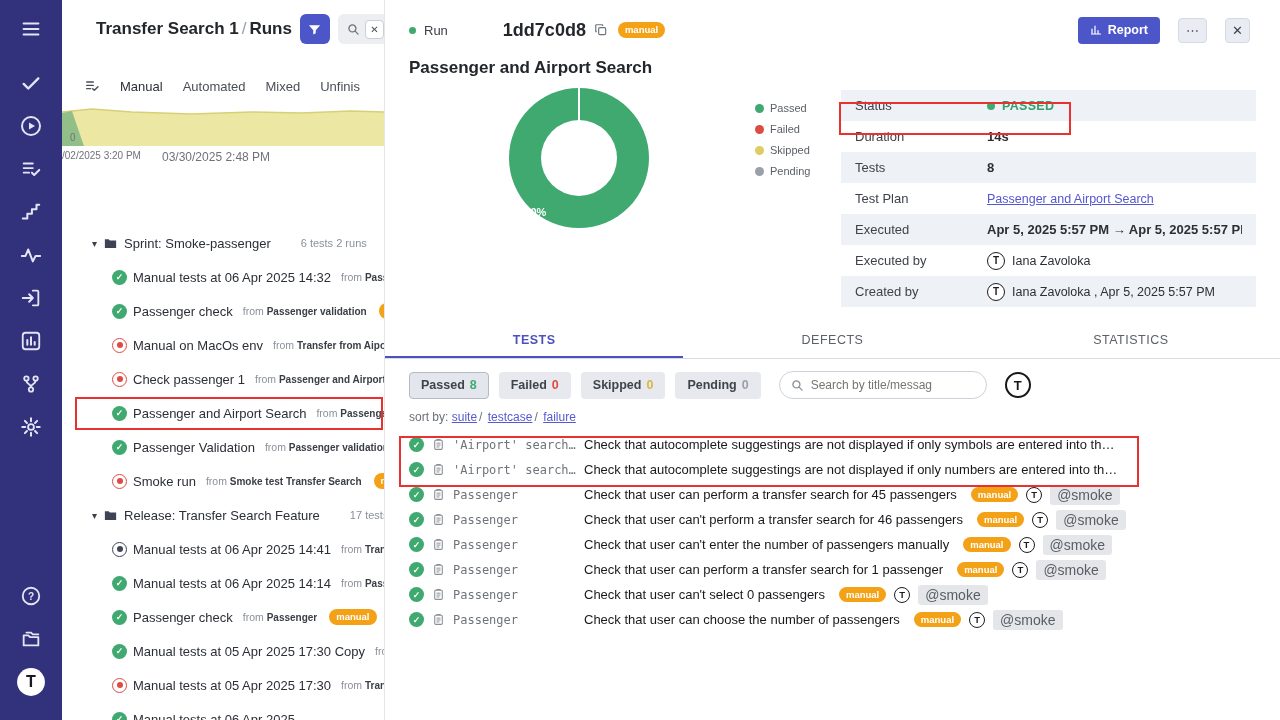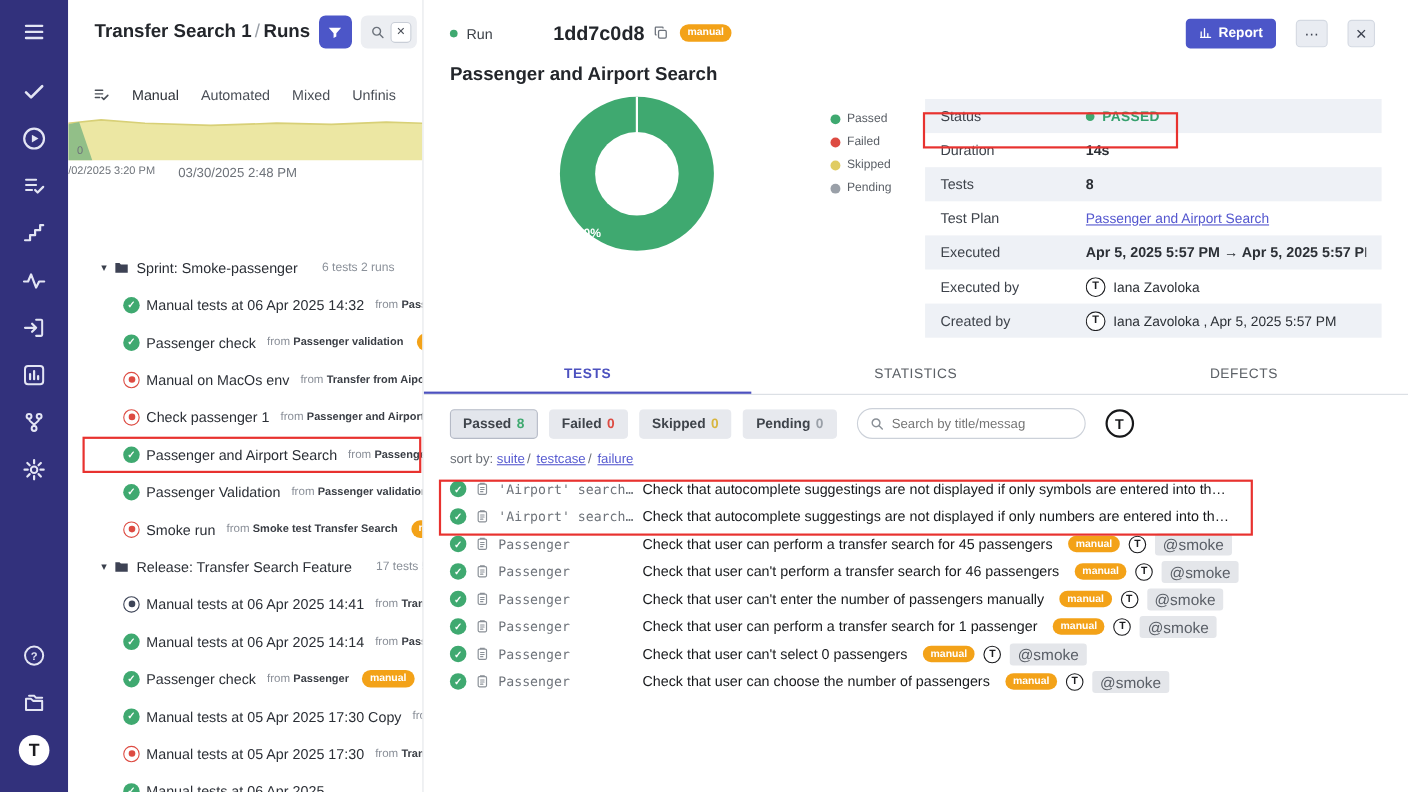--- a/index.html
+++ b/index.html
@@ -11,21 +11,21 @@
   .rail { width:62px; flex:none; background:#32317c; display:flex; flex-direction:column;
     align-items:center; padding:12px 0; color:#e3e5f4; }
   .rail-btn { width:34px; height:34px; margin-bottom:9px; display:flex; align-items:center;
     justify-content:center; color:#e3e5f4; cursor:pointer; flex:none; }
   .rail-btn:first-child { margin-bottom:20px; }
   .rail-spacer { flex:1; }
 
   
   .panel { width:323px; flex:none; border-right:1px solid #e3e6ea; display:flex;
     flex-direction:column; overflow:hidden; position:relative; background:#fff; }
-  .panel-header { display:flex; align-items:center; padding:14px 6px 8px 24px; gap:8px; }
+  .panel-header { display:flex; align-items:center; padding:14px 6px 8px 34px; gap:8px; }
   .panel-title { font-size:17px; font-weight:bold; color:#23262b; white-space:nowrap; flex:1; }
   .panel-title .sep { color:#9aa0a8; font-weight:normal; padding:0 3px; }
   .filter-btn { width:30px; height:30px; flex:none; background:#4c56c8; border:none; border-radius:6px;
     display:flex; align-items:center; justify-content:center; cursor:pointer; }
   .search-mini { height:30px; flex:none; background:#eceef2; border-radius:6px; display:flex;
     align-items:center; gap:5px; padding:0 5px 0 9px; }
   .search-x { width:19px; height:19px; background:#fff; border:1px solid #c9ced7; border-radius:4px;
     font-size:10px; color:#4a4f58; display:flex; align-items:center; justify-content:center; cursor:pointer; }
 
   .panel-tabs { display:flex; align-items:center; gap:20px; margin-top:26px; padding-left:22px;
@@ -38,21 +38,21 @@
   .mini-chart .y0 { position:absolute; left:8px; top:32px; font-size:10px; color:#6e737a; }
   .mini-chart .xl1 { position:absolute; left:0px; top:50px; font-size:10px; color:#6e737a; }
   .mini-chart .xl2 { position:absolute; left:100px; top:50px; font-size:12px; color:#6e737a; }
 
   .tree { flex:1; margin-top:60px; overflow:hidden; }
   .tree-item { height:34px; display:flex; align-items:center; gap:6px; white-space:nowrap;
     overflow:hidden; cursor:pointer; padding-left:50px; font-size:13px; color:#2b2f36; }
   .tree-item.folder { padding-left:30px; }
   .chev { font-size:10px; color:#3a3f4c; }
   .t-label { flex:none; }
-  .t-meta { font-size:11px; color:#8b919a; margin-left:4px;padding-left:12px; }
+  .t-meta { font-size:11px; color:#8b919a; margin-left:12px;padding-left:12px; }
   .t-from { font-size:10.5px; color:#8b9099; margin-left:4px; }
   .t-from b { color:#3a3e45; font-size:10px; }
   .badge-manual { background:#f3a218; color:#fff; font-size:9.5px; font-weight:bold;
     padding:2px 7px; border-radius:9px; margin-left:6px; flex:none; line-height:1.2; }
 
   .st { width:15px; height:15px; border-radius:50%; flex:none; display:inline-flex;
     align-items:center; justify-content:center; }
   .st-passed { background:#3fa970; color:#fff; font-size:9px; font-weight:bold; }
   .st-failed { border:1.5px solid #dd4b42; }
   .st-failed::after { content:''; width:6px; height:6px; border-radius:50%; background:#dd4b42; }
@@ -446,22 +446,22 @@
             <span class="info-value">
               <span class="mini-logo lg">T</span>
               <span class="uname">Iana Zavoloka , Apr 5, 2025 5:57 PM</span>
             </span>
           </div>
         </div>
     </section>
 
     <div class="tabs3">
         <div class="tab3 active">TESTS</div>
+        <div class="tab3">DEFECTS</div>
         <div class="tab3">STATISTICS</div>
-        <div class="tab3">DEFECTS</div>
       </div>
 
     <div class="filter-row">
       <span id="chips" style="display:flex;gap:10px">
           <button class="chip active">
             <span>Passed</span>
             <span style="color: rgb(63, 169, 112);">8</span>
           </button>
           <button class="chip">
             <span>Failed</span>

